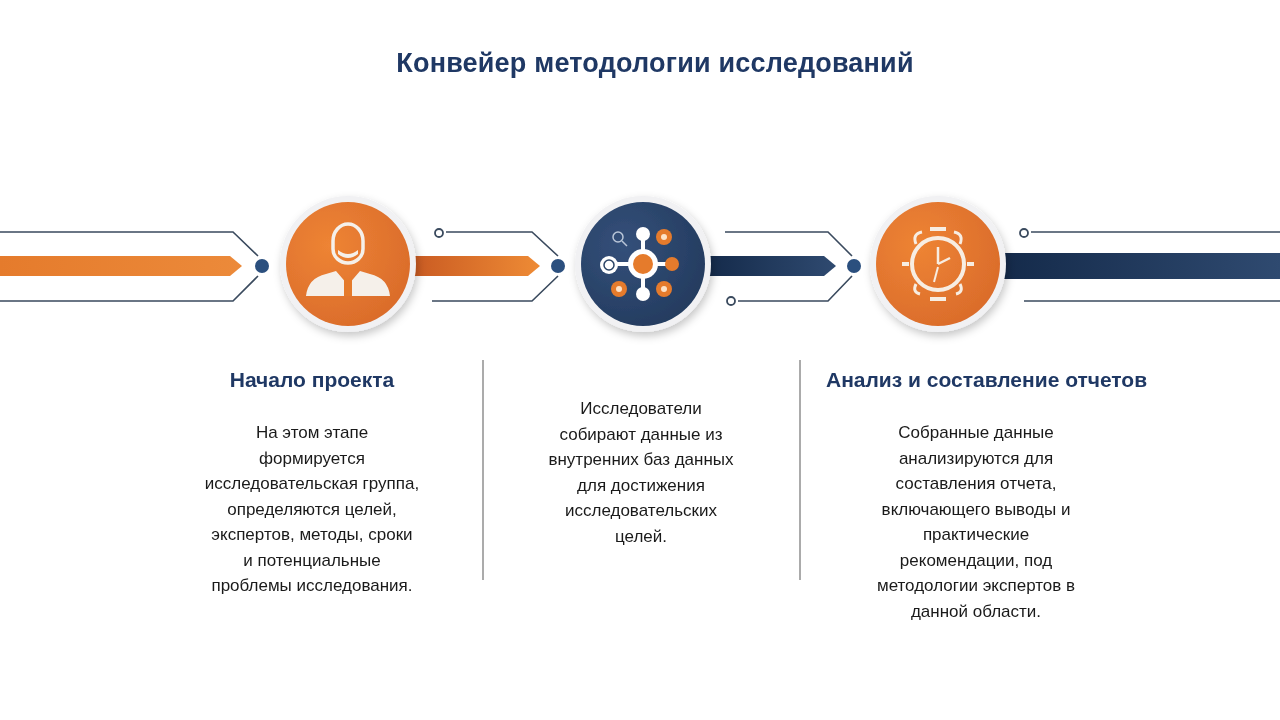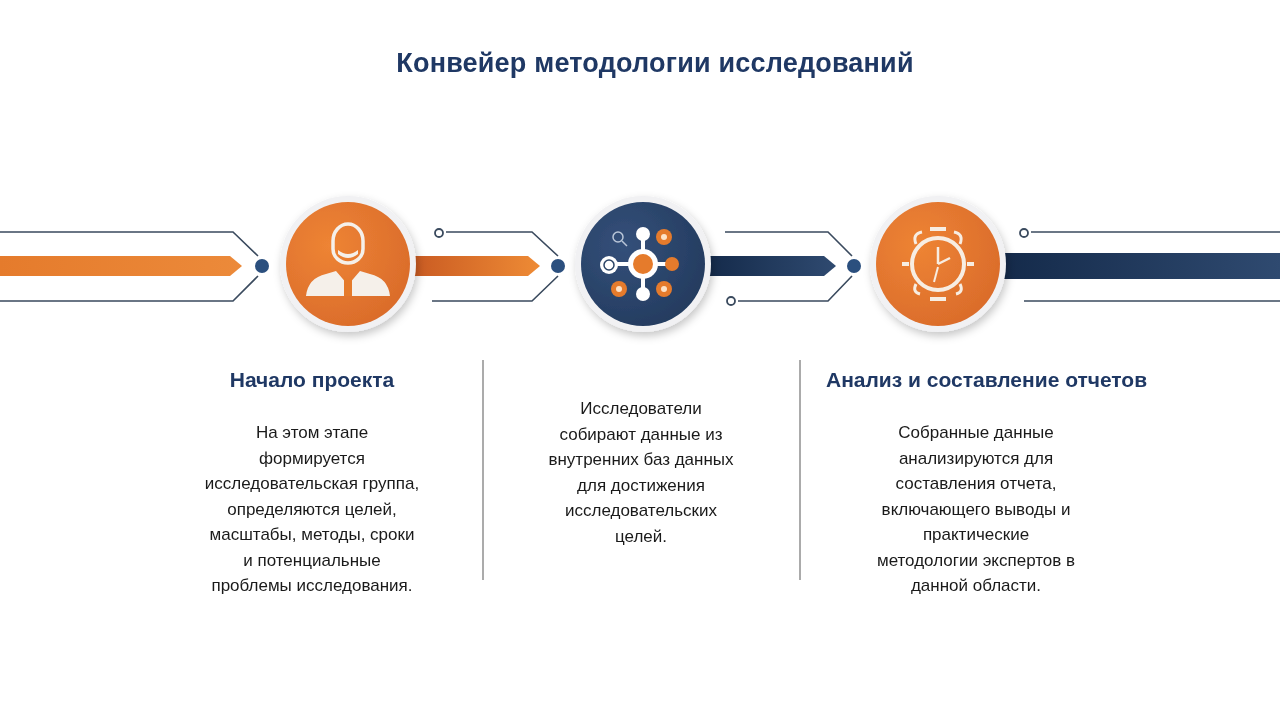--- a/index.html
+++ b/index.html
@@ -133,21 +133,21 @@
 <div class="divider" style="left:482px;"></div>
 <div class="divider" style="left:799px;"></div>
 
 <div class="step" style="left:162px; top:368px;text-align:center;">
   <div class="step-title">Начало проекта</div>
   <div class="step-desc">
     <div>На этом этапе</div>
     <div>формируется</div>
     <div>исследовательская группа,</div>
     <div>определяются целей,</div>
-    <div>масштабы, методы, сроки</div>
+    <div>экспертов, методы, сроки</div>
     <div>и потенциальные</div>
     <div>проблемы исследования.</div>
   </div>
 </div>
 
 <div class="step" style="left:491px; top:368px;">
   <div class="step-desc">
     <div>Исследователи</div>
     <div>собирают данные из</div>
     <div>внутренних баз данных</div>
@@ -158,16 +158,17 @@
 </div>
 
 <div class="step" style="left:826px; top:368px;">
   <div class="step-title">Анализ и составление отчетов</div>
   <div class="step-desc">
     <div>Собранные данные</div>
     <div>анализируются для</div>
     <div>составления отчета,</div>
     <div>включающего выводы и</div>
     <div>практические</div>
+    <div>рекомендации, под</div>
     <div>методологии экспертов в</div>
     <div>данной области.</div>
   </div>
 </div>
 
 </body></html>

